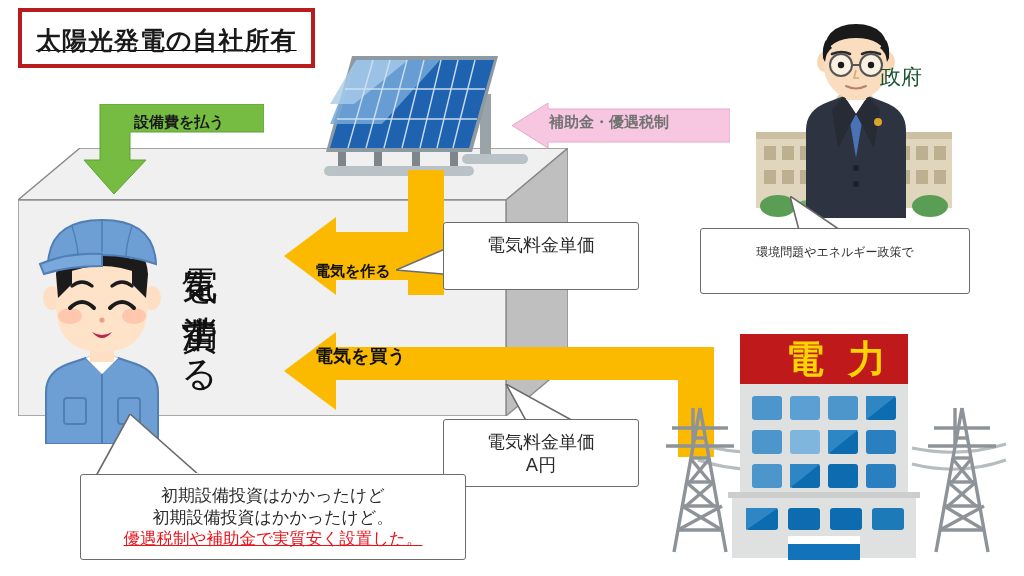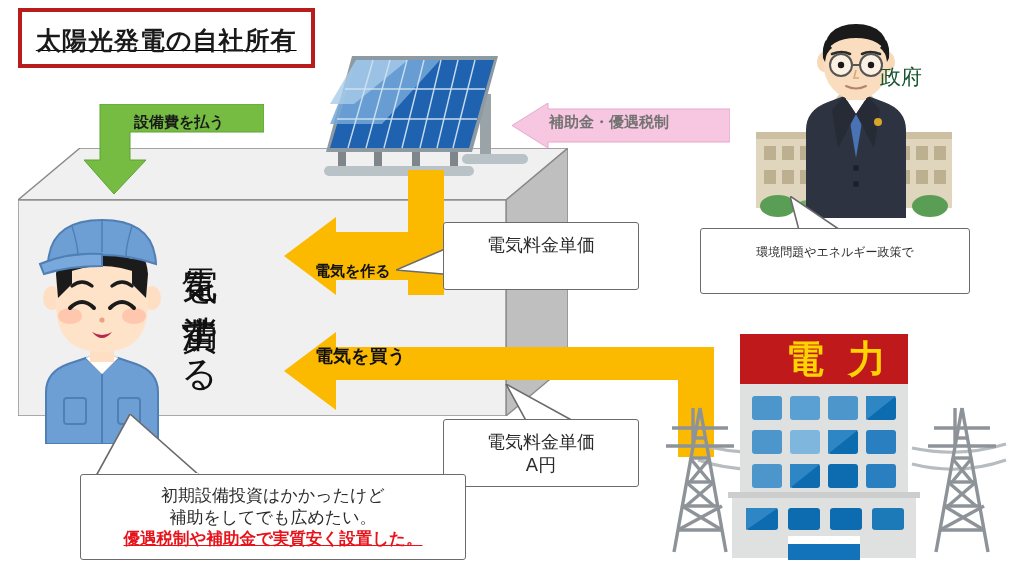--- a/index.html
+++ b/index.html
@@ -44,21 +44,21 @@
   
   .callout{position:absolute;background:#fff;border:1.6px solid #6b6b6b;
     border-radius:3px;text-align:center;color:#2b2b2b;
     font-family:"DejaVu Sans",sans-serif;box-sizing:border-box;}
   .callout .ln{display:block;line-height:1.30;}
 
   #co-rate0{left:443px;top:222px;width:196px;height:68px;font-size:18px;padding-top:10px;}
   #co-rateA{left:443px;top:419px;width:196px;height:68px;font-size:18px;padding-top:10px;}
   #co-gov{left:700px;top:228px;width:270px;height:66px;font-size:12px;padding-top:16px;}
   #co-worker{left:36px;top:474px;width:386px;height:86px;font-size:17px;padding-top:9px;margin-left:44px;}
-  #co-worker .red{color:#e8131a;font-weight:bold;text-decoration:underline;font-size:16.5px;}
+  #co-worker .red{color:#e8131a;font-weight:normal;text-decoration:underline;font-size:16.5px;}
 
   .tail{position:absolute;}
 
   
   .gov-label{position:absolute;left:880px;top:63px;font-size:21px;color:#14532d;
     font-family:"DejaVu Sans",sans-serif;}
 
   
   .ill{position:absolute;}
   #solar{left:312px;top:42px;width:218px;height:152px;}
@@ -283,21 +283,21 @@
   <div class="callout" id="co-gov">
     <span class="ln">環境問題やエネルギー政策で</span>
   </div>
 
   <svg class="tail" style="left:96px;top:414px;" width="110" height="66">
     <polygon points="34,0 104,62 0,62" fill="#ffffff" stroke="#6b6b6b" stroke-width="1.6"></polygon>
     <line x1="4" y1="62" x2="102" y2="62" stroke="#ffffff" stroke-width="6"></line>
   </svg>
   <div class="callout" id="co-worker">
     <span class="ln">初期設備投資はかかったけど</span>
-    <span class="ln">補助をしてでも広めたい。</span>
+    <span class="ln">初期設備投資はかかったけど。</span>
     <span class="ln red">優遇税制や補助金で実質安く設置した。</span>
   </div>
 
   <div class="ill" id="powerco">
     <svg width="372" height="240" viewBox="0 0 372 240">
 
       <g stroke="#b7bcbf" stroke-width="3" fill="none">
         <path d="M46 114 Q94 128 142 118"></path>
         <path d="M46 130 Q94 146 142 134"></path>
         <path d="M260 118 Q308 128 354 114"></path>

